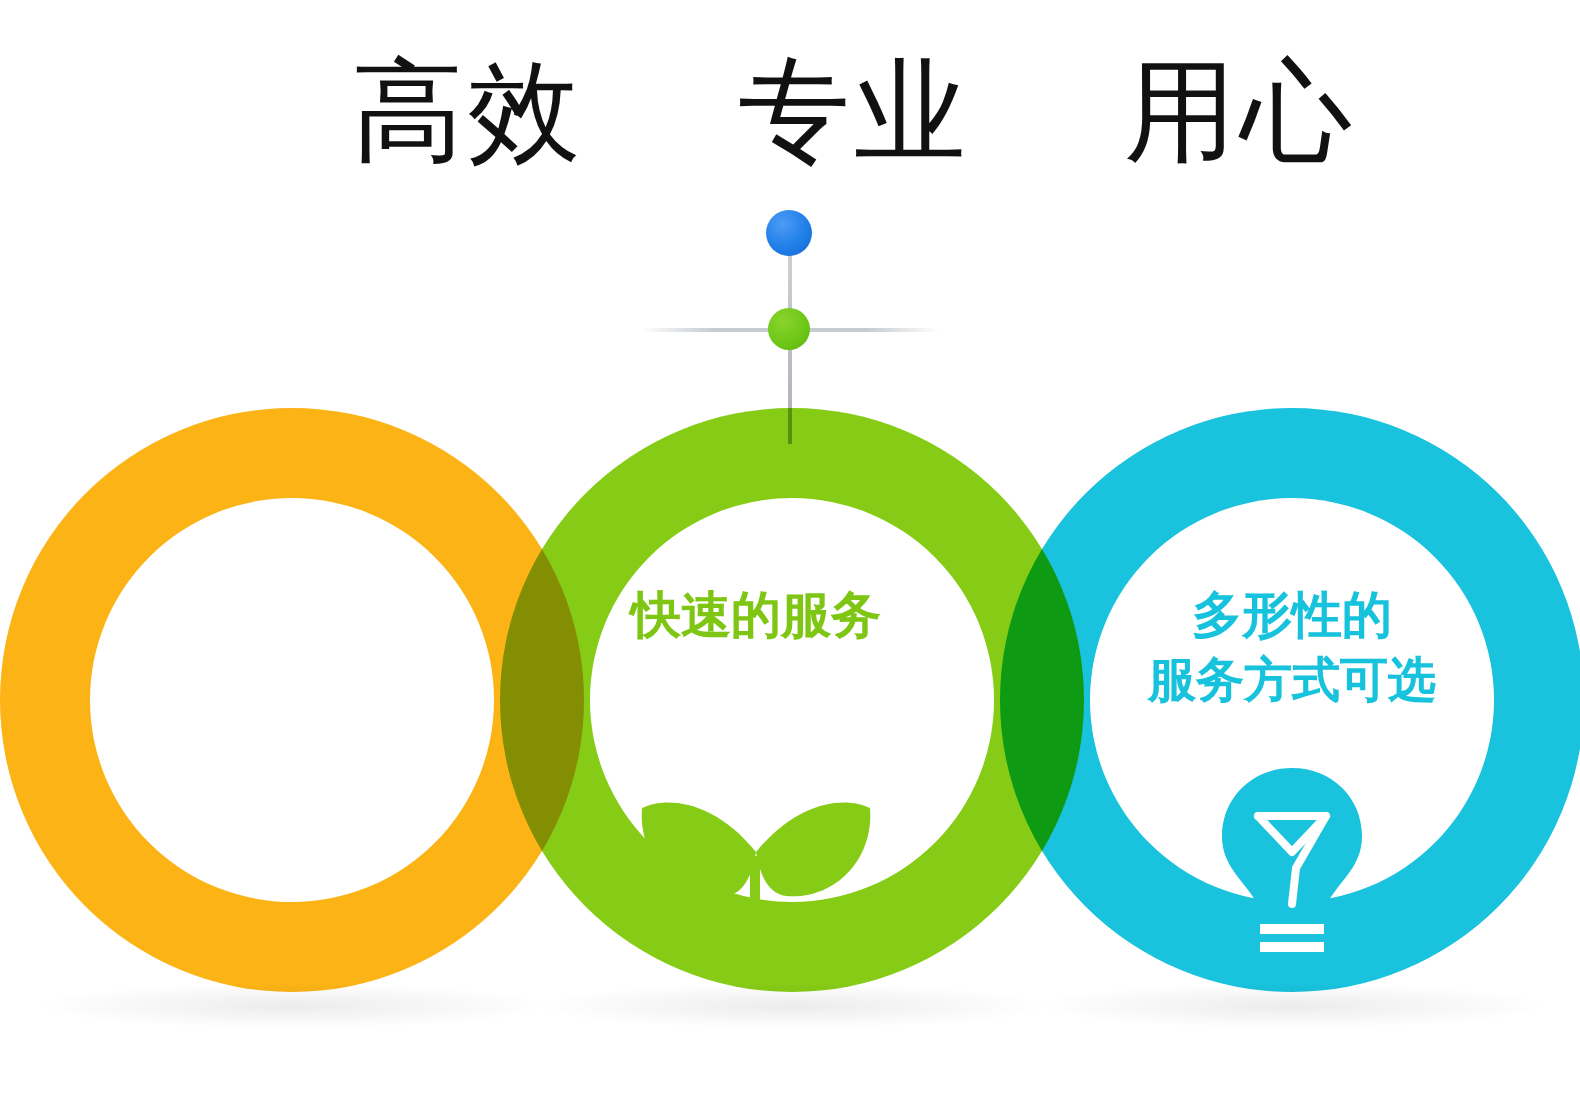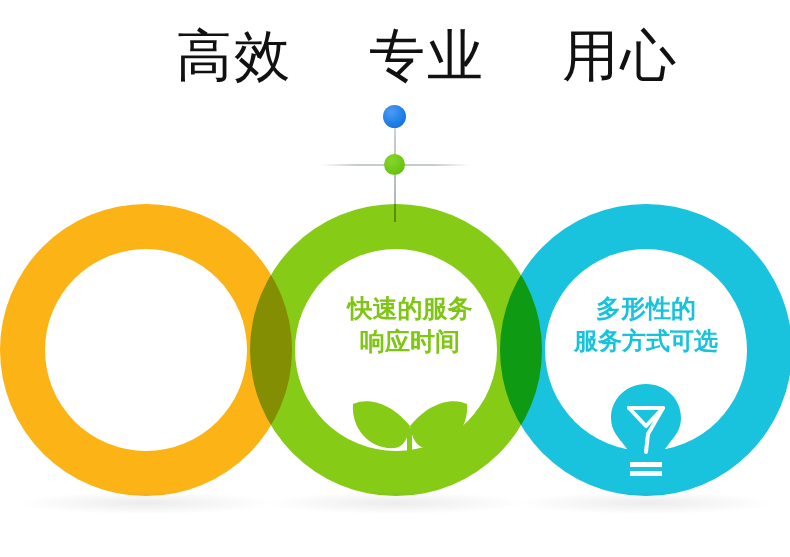--- a/index.html
+++ b/index.html
@@ -104,21 +104,21 @@
 
   
   .circle-content {
     position: absolute;
     top: 204px;
     width: 292px;
     height: 292px;
     pointer-events: none;
   }
   .circle-content.c1 { left: 0px; }
-  .circle-content.c2 { left: 264px; }
+  .circle-content.c2 { left: 232px; }
   .circle-content.c3 { left: 500px; }
 
   .circle-text {
     position: absolute;
     left: 0;
     top: 88px;
     width: 292px;
     text-align: center;
     font-weight: bold;
     line-height: 1.32;
@@ -178,21 +178,20 @@
   <div class="rings">
     <div class="ring r1"></div>
     <div class="ring r2"></div>
     <div class="ring r3"></div>
   </div>
 
 
   <div class="circle-content c2">
     <div class="circle-text">
       <span class="l1">快速的服务</span>
-      <span class="l2">响应时间</span>
     </div>
     <div class="circle-icon">
       <svg width="130" height="105" viewBox="0 0 130 105" aria-hidden="true">
 
         <path d="M65 44 C44 18 20 16 8 22 C6 48 26 68 50 66 C58 65 63 57 65 44 Z" fill="#86cb16"></path>
 
         <path d="M65 44 C86 18 110 16 122 22 C124 48 104 68 80 66 C72 65 67 57 65 44 Z" fill="#86cb16"></path>
 
         <rect x="62" y="46" width="5" height="56" fill="#86cb16"></rect>
       </svg>

